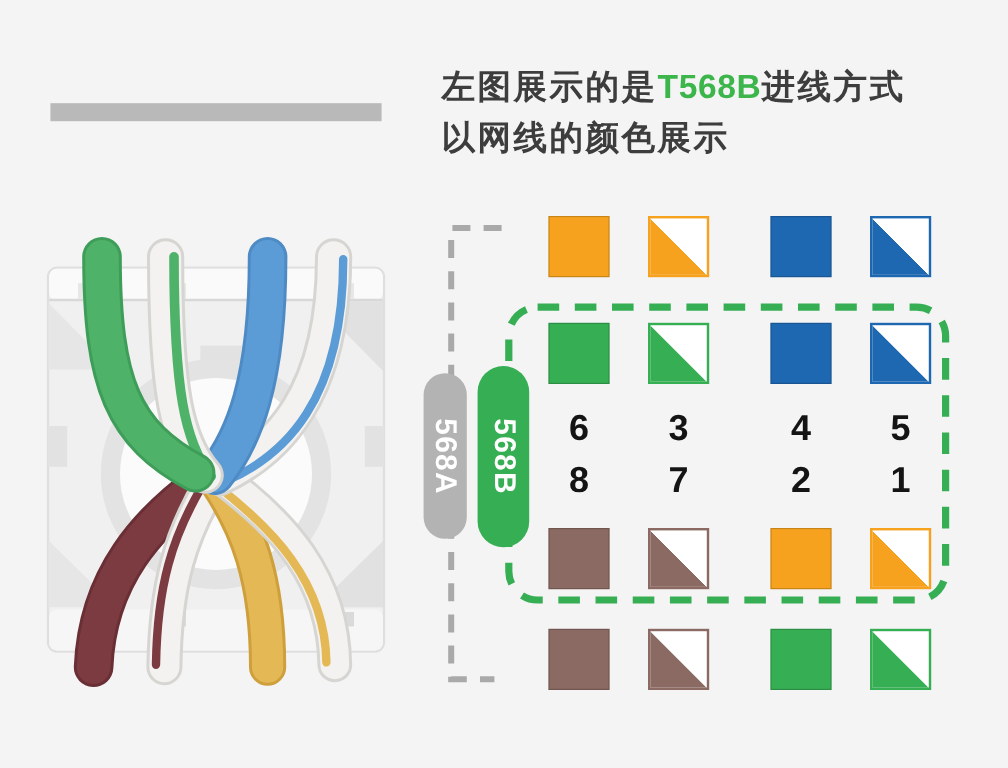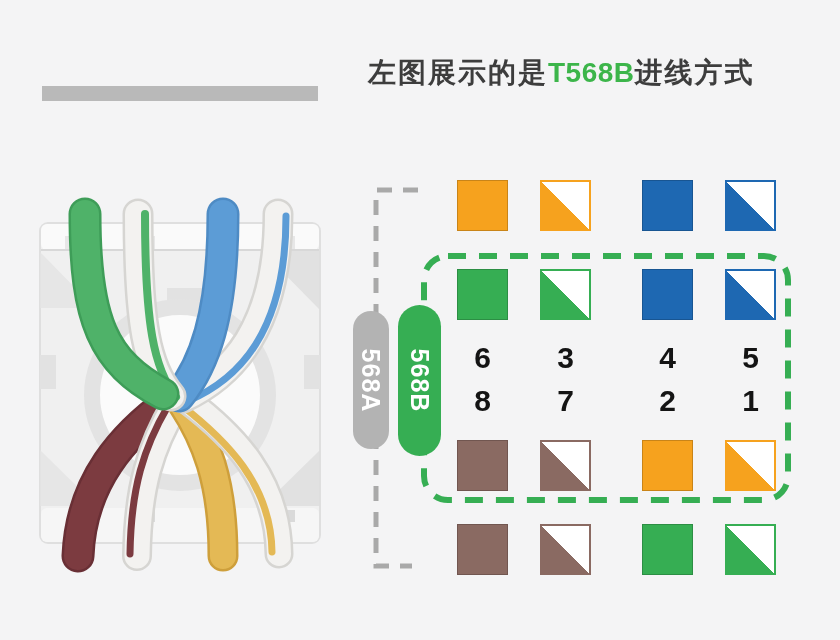--- a/index.html
+++ b/index.html
@@ -36,20 +36,21 @@
 </style>
 </head>
 <body>
 
 <div id="stage">
 
   <div class="top-bar"></div>
 
   <div class="title">
     <div><span>左图展示的是</span><span class="hl">T568B</span><span>进线方式</span></div>
+    <div>以网线的颜色展示</div>
   </div>
 
   <svg id="jack-svg" width="310" height="460" viewBox="0 0 310 460">
 
     <g>
       <rect x="15" y="73" width="280" height="320" rx="8" fill="#F0F0F0" stroke="#DFDFDF" stroke-width="2"></rect>
       <rect x="16" y="74" width="278" height="26" rx="6" fill="#FAFAFA"></rect>
       <line x1="16" y1="100" x2="294" y2="100" stroke="#D8D8D8" stroke-width="2"></line>
       <rect x="40" y="86" width="18" height="13" fill="#E7E7E7"></rect>
       <rect x="112" y="86" width="18" height="13" fill="#E7E7E7"></rect>

